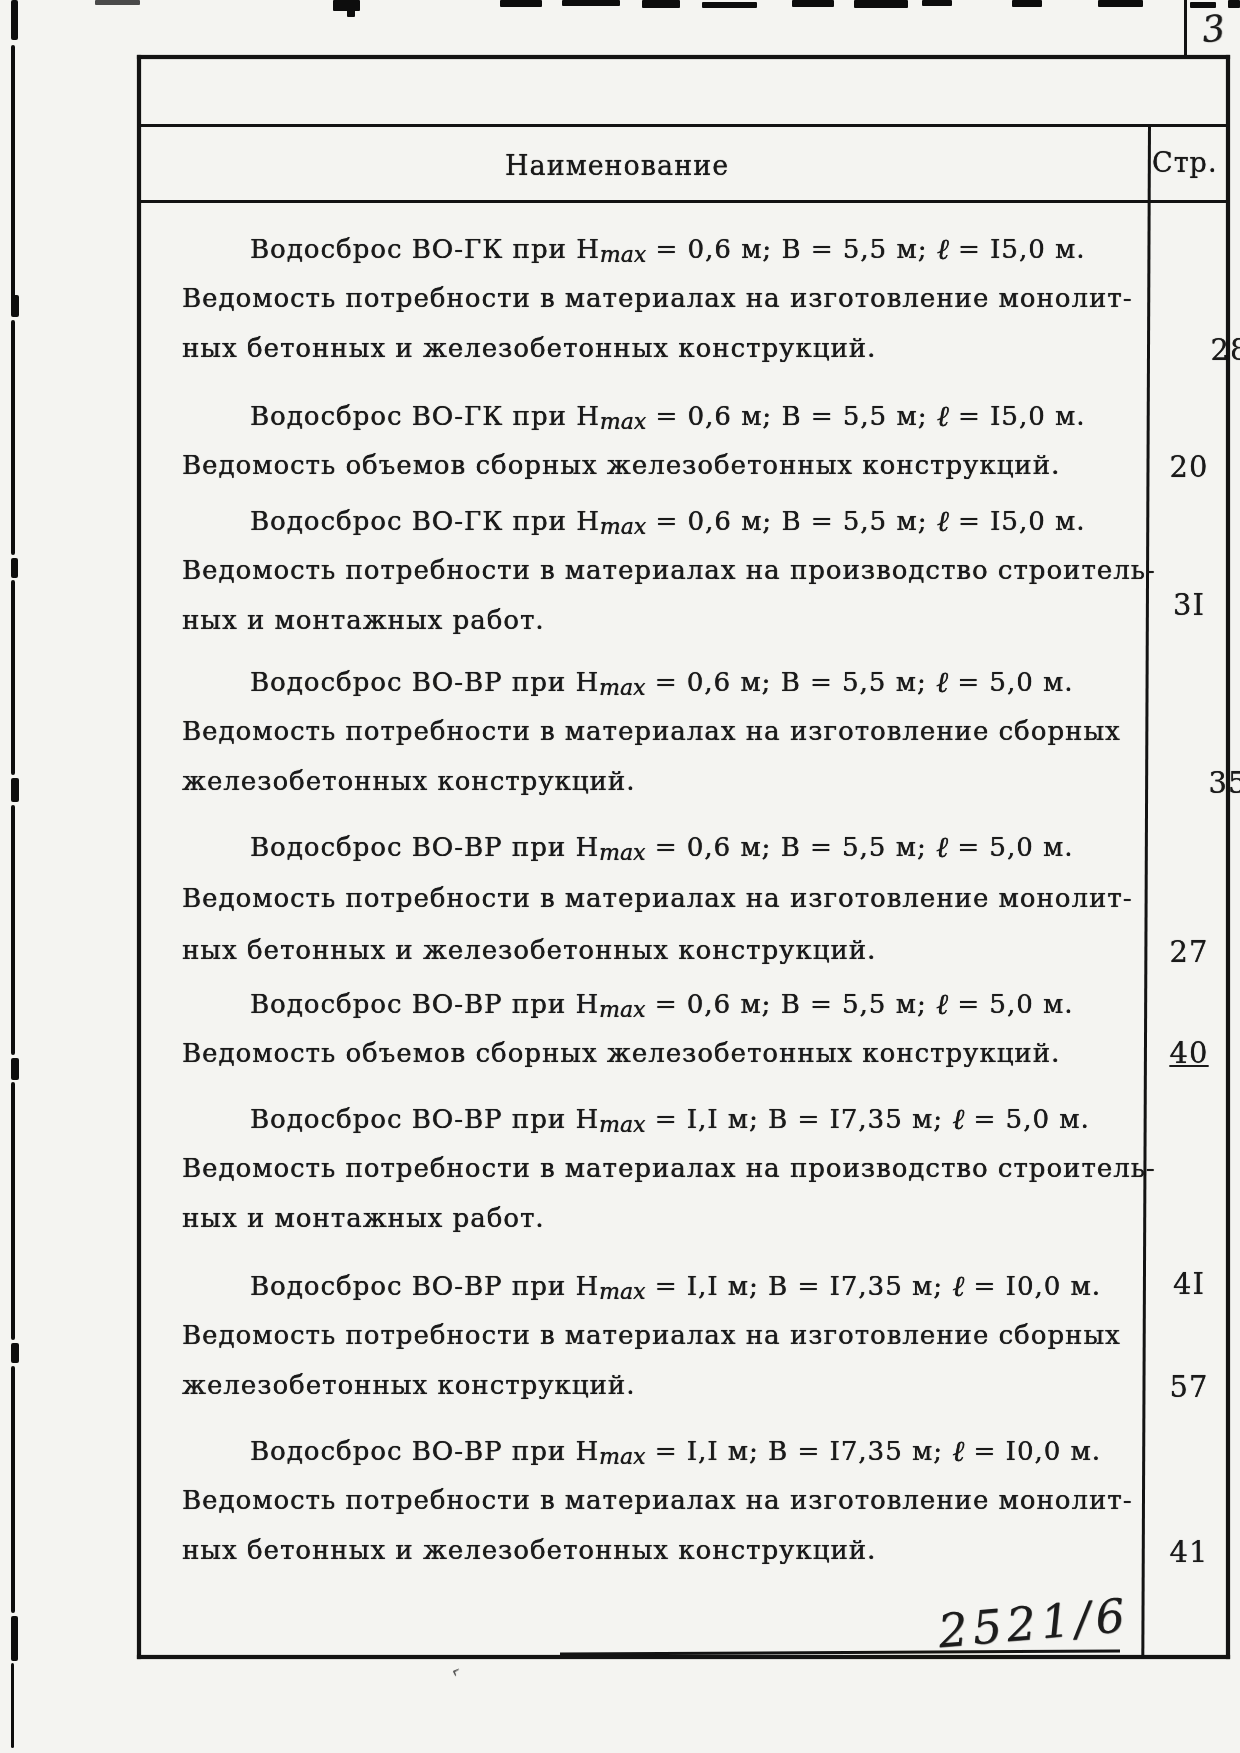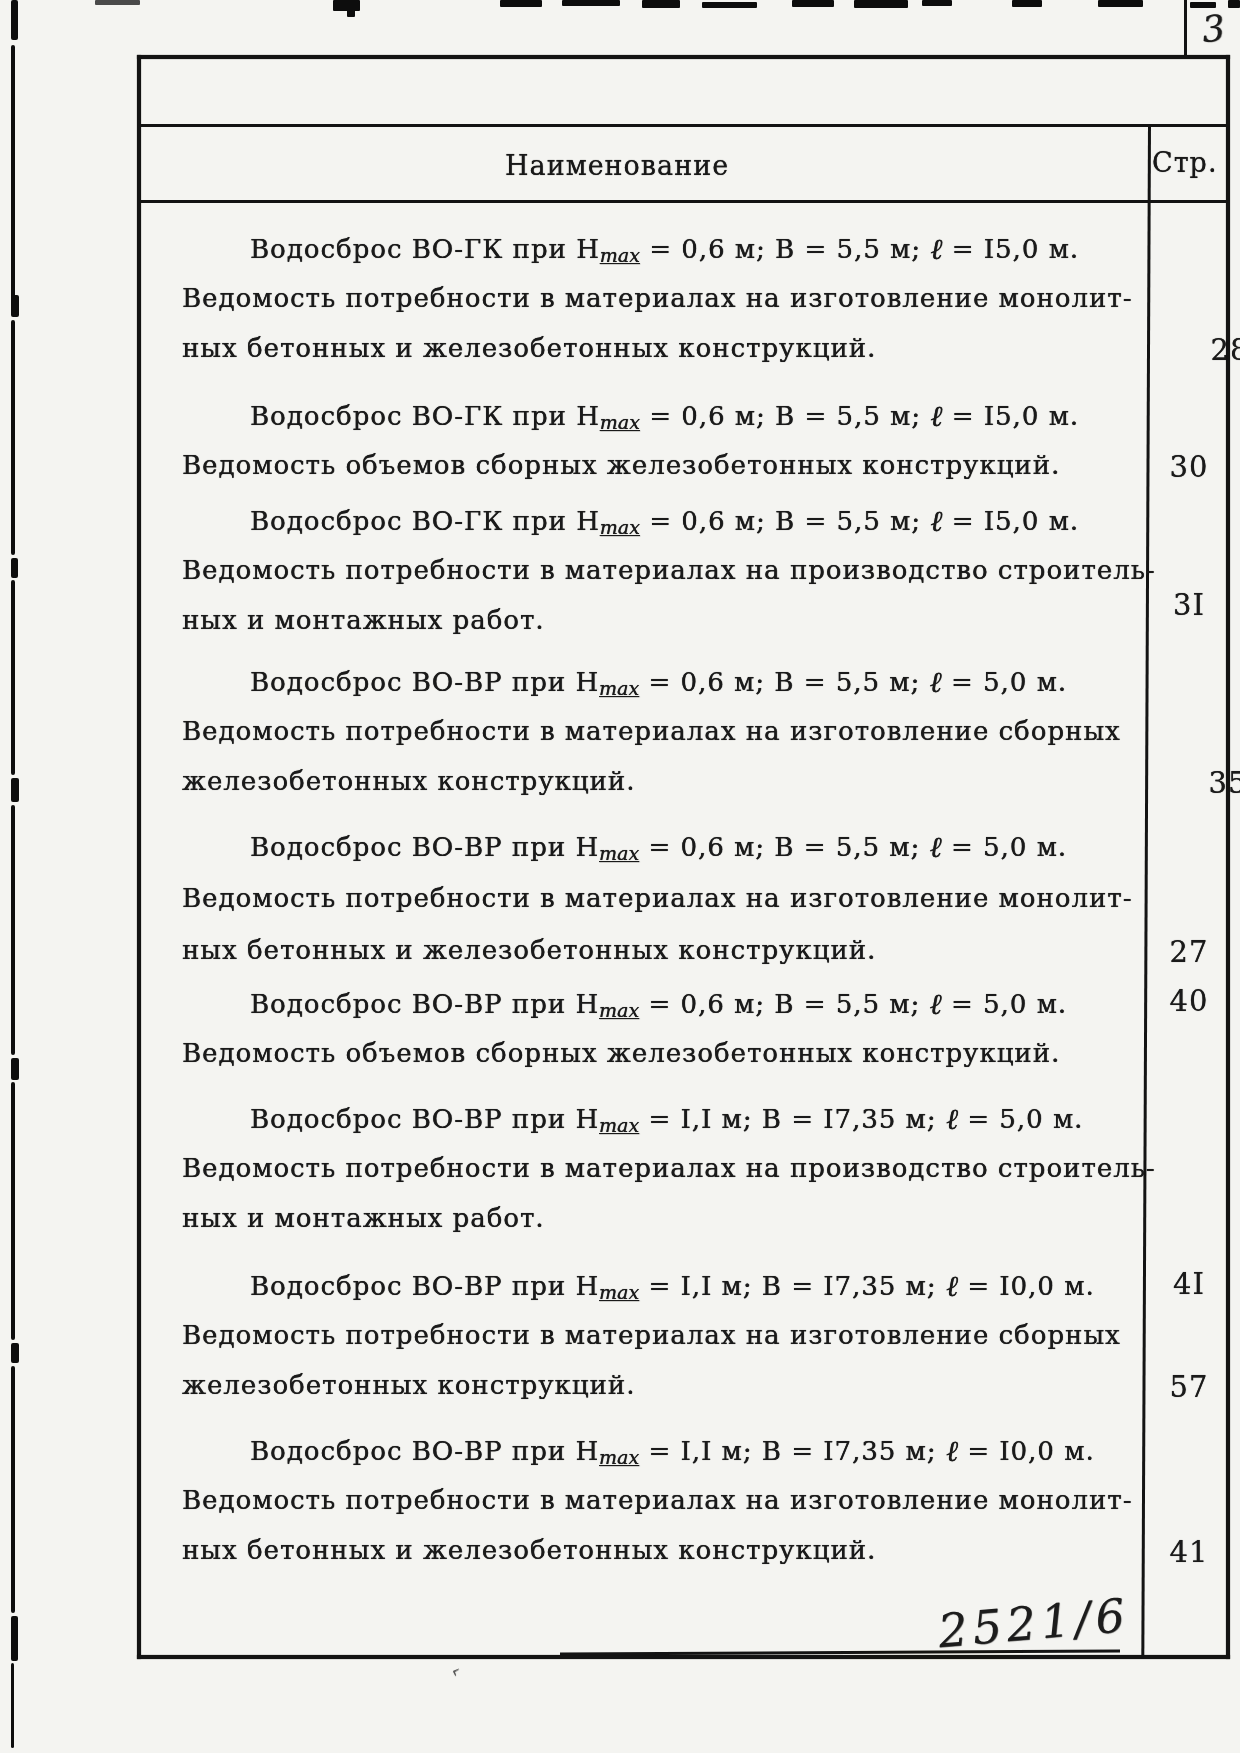--- a/index.html
+++ b/index.html
@@ -8,21 +8,21 @@
     background:#f4f4f1;
     font-family:"DejaVu Serif","Liberation Serif",serif;
   }
   
   .tline{
     position:absolute;white-space:nowrap;
     font-size:26px;line-height:1;color:#1a1a1a;
     letter-spacing:1px;
     text-shadow:0 0 .7px rgba(10,10,10,.85), .4px .4px .6px rgba(20,20,20,.45);
   }
-  .subm{font-style:italic;font-size:19px;letter-spacing:0;vertical-align:-4px;text-decoration:underline;}
+  .subm{font-style:italic;font-size:22px;letter-spacing:0;vertical-align:-4px;}
   .lsym{font-style:italic;font-size:29px;letter-spacing:0;vertical-align:-1px;}
   .pagenum{
     position:absolute;left:1150px;width:78px;text-align:center;
     font-size:29px;color:#1a1a1a;letter-spacing:1px;
     text-shadow:0 0 .7px rgba(10,10,10,.85);
   }
   .hdr{
     position:absolute;font-size:27px;color:#181818;letter-spacing:1px;
     text-shadow:0 0 .8px rgba(10,10,10,.9);
   }
@@ -95,21 +95,21 @@
     <div id="entries">
         <div>
           <div class="tline" style="left: 250px; top: 235px;"><span>Водосброс ВО-ГК при Н</span><span class="subm">max</span><span> = 0,6 м; В = 5,5 м; </span><span class="lsym">ℓ</span><span> = I5,0 м.</span></div>
           <div class="tline" style="left: 182px; top: 285px;">Ведомость потребности в материалах на изготовление монолит-</div>
           <div class="tline" style="left: 182px; top: 335px;">ных бетонных и железобетонных конструкций.</div>
           <div class="pagenum" style="top: 333px; margin-left: 41px;">28</div>
         </div>
         <div>
           <div class="tline" style="left: 250px; top: 402px;"><span>Водосброс ВО-ГК при Н</span><span class="subm">max</span><span> = 0,6 м; В = 5,5 м; </span><span class="lsym">ℓ</span><span> = I5,0 м.</span></div>
           <div class="tline" style="left: 182px; top: 452px;">Ведомость объемов сборных железобетонных конструкций.</div>
-          <div class="pagenum" style="top: 450px;">30</div>
+          <div class="pagenum" style="top: 450px;">20</div>
         </div>
         <div>
           <div class="tline" style="left: 250px; top: 507px;"><span>Водосброс ВО-ГК при Н</span><span class="subm">max</span><span> = 0,6 м; В = 5,5 м; </span><span class="lsym">ℓ</span><span> = I5,0 м.</span></div>
           <div class="tline" style="left: 182px; top: 557px;">Ведомость потребности в материалах на производство строитель-</div>
           <div class="tline" style="left: 182px; top: 607px;">ных и монтажных работ.</div>
           <div class="pagenum" style="top: 588px;">3I</div>
         </div>
         <div>
           <div class="tline" style="left: 250px; top: 668px;"><span>Водосброс ВО-ВР при Н</span><span class="subm">max</span><span> = 0,6 м; В = 5,5 м; </span><span class="lsym">ℓ</span><span> = 5,0 м.</span></div>
           <div class="tline" style="left: 182px; top: 718px;">Ведомость потребности в материалах на изготовление сборных</div>
@@ -118,21 +118,21 @@
         </div>
         <div>
           <div class="tline" style="left: 250px; top: 833px;"><span>Водосброс ВО-ВР при Н</span><span class="subm">max</span><span> = 0,6 м; В = 5,5 м; </span><span class="lsym">ℓ</span><span> = 5,0 м.</span></div>
           <div class="tline" style="left: 182px; top: 885px;">Ведомость потребности в материалах на изготовление монолит-</div>
           <div class="tline" style="left: 182px; top: 937px;">ных бетонных и железобетонных конструкций.</div>
           <div class="pagenum" style="top: 935px;">27</div>
         </div>
         <div>
           <div class="tline" style="left: 250px; top: 990px;"><span>Водосброс ВО-ВР при Н</span><span class="subm">max</span><span> = 0,6 м; В = 5,5 м; </span><span class="lsym">ℓ</span><span> = 5,0 м.</span></div>
           <div class="tline" style="left: 182px; top: 1040px;">Ведомость объемов сборных железобетонных конструкций.</div>
-          <div class="pagenum" style="top: 984px;">40</div>
+          <div class="pagenum" style="top: 1036px; text-decoration: underline;">40</div>
         </div>
         <div>
           <div class="tline" style="left: 250px; top: 1105px;"><span>Водосброс ВО-ВР при Н</span><span class="subm">max</span><span> = I,I м; В = I7,35 м; </span><span class="lsym">ℓ</span><span> = 5,0 м.</span></div>
           <div class="tline" style="left: 182px; top: 1155px;">Ведомость потребности в материалах на производство строитель-</div>
           <div class="tline" style="left: 182px; top: 1205px;">ных и монтажных работ.</div>
           <div class="pagenum" style="top: 1267px;">4I</div>
         </div>
         <div>
           <div class="tline" style="left: 250px; top: 1272px;"><span>Водосброс ВО-ВР при Н</span><span class="subm">max</span><span> = I,I м; В = I7,35 м; </span><span class="lsym">ℓ</span><span> = I0,0 м.</span></div>
           <div class="tline" style="left: 182px; top: 1322px;">Ведомость потребности в материалах на изготовление сборных</div>

